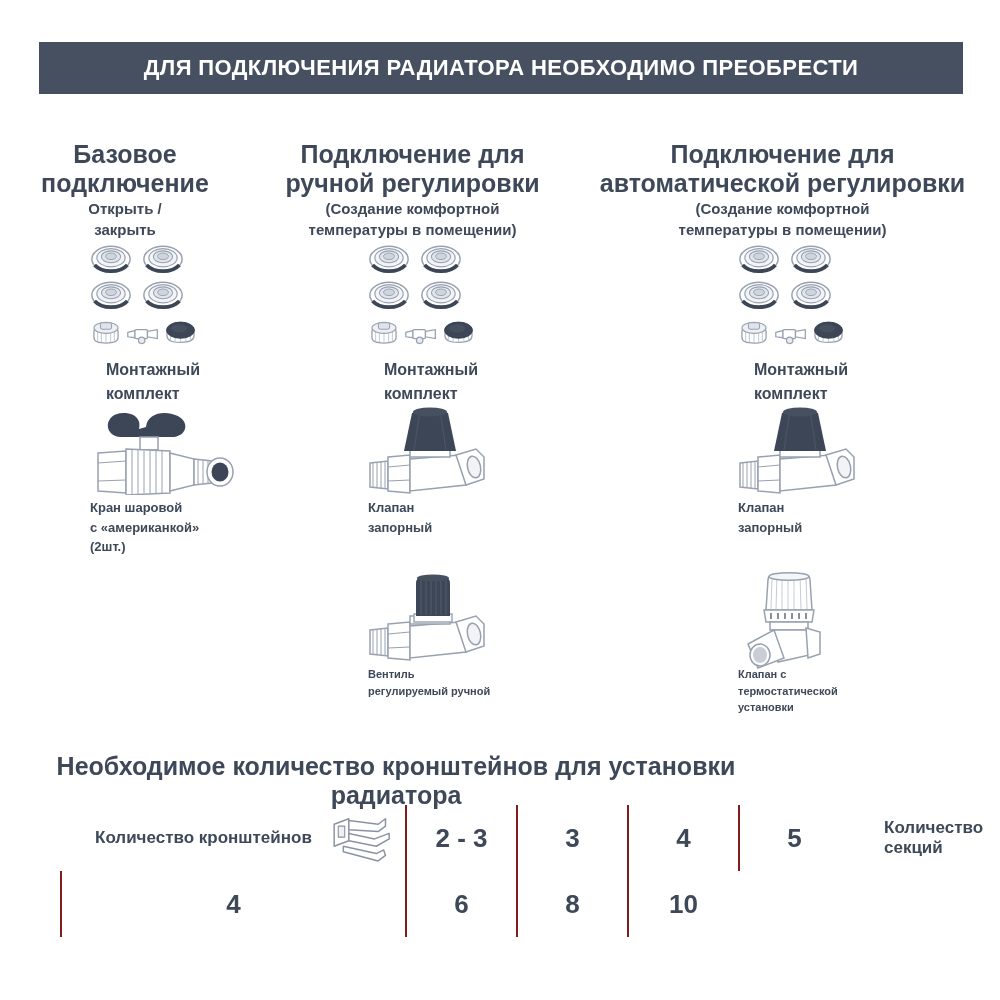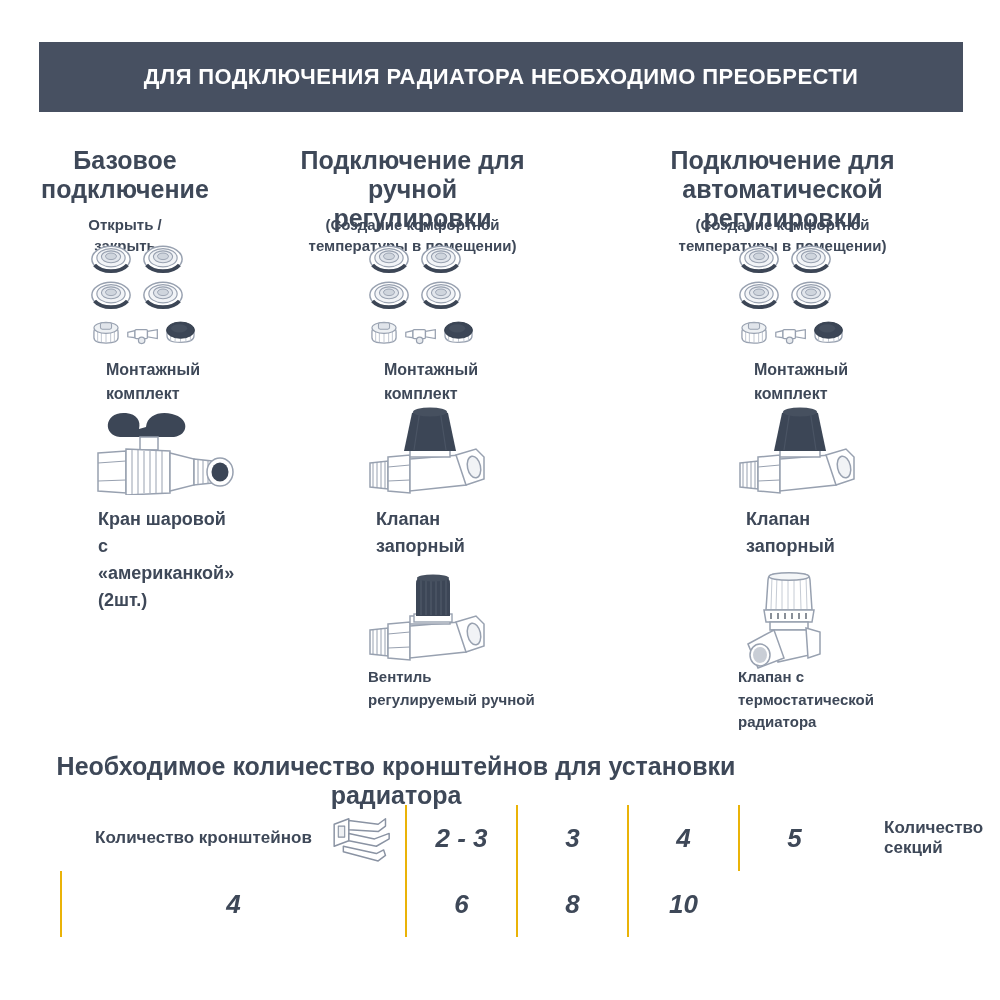--- a/index.html
+++ b/index.html
@@ -1,46 +1,46 @@
 <!DOCTYPE html>
 <html><head>
 <meta charset="utf-8">
 <style>
   html,body{margin:0;padding:0;background:#fff;}
   .page{position:relative;width:1000px;height:1000px;overflow:hidden;background:#fff;
         font-family:"Liberation Sans",sans-serif;font-weight:700;color:#3e4858;}
   .pre{white-space:pre-line;}
 
   
-  .banner{position:absolute;left:39px;top:42px;width:924px;height:70px;background:#475061;
+  .banner{position:absolute;left:39px;top:42px;width:924px;height:52px;background:#475061;
           display:flex;align-items:center;justify-content:center;}
   .banner-text{color:#ffffff;font-size:22px;letter-spacing:.4px;}
 
   
   .col{position:absolute;top:140px;height:620px;}
-  .col-title{position:absolute;top:0;left:0;right:0;margin:6px;text-align:center;
+  .col-title{position:absolute;top:0;left:0;right:0;margin:0;text-align:center;
              font-size:25px;line-height:1.16;color:#3e4858;}
-  .col-sub{position:absolute;top:58px;left:0;right:0;margin:16px;text-align:center;
+  .col-sub{position:absolute;top:58px;left:0;right:0;margin:0;text-align:center;
            font-size:15px;line-height:1.4;}
   .kit{position:absolute;top:104px;left:var(--cl);}
   .kit-row{display:flex;gap:10px;margin-bottom:5px;align-items:center;}
   .kit-row.small{gap:4px;margin-top:7px;align-items:flex-end;}
   .kit-label{position:absolute;top:202px;left:var(--cl);margin:16px;font-size:16px;line-height:1.5;}
   .valve1{position:absolute;top:263px;left:var(--cl);}
-  .valve1-label{position:absolute;top:358px;left:var(--cl);margin:8px;font-size:18px;line-height:1.5;}
+  .valve1-label{position:absolute;top:358px;left:var(--cl);margin:0;font-size:13px;line-height:1.5;}
   .valve2{position:absolute;top:430px;left:var(--cl);}
-  .valve2-label{position:absolute;top:526px;left:var(--cl);margin:0;font-size:15px;line-height:1.5;}
+  .valve2-label{position:absolute;top:526px;left:var(--cl);margin:0;font-size:11px;line-height:1.5;}
 
   
   .bottom-title{position:absolute;top:752px;left:0;width:792px;margin:0;text-align:center;
                 font-size:25px;color:#3e4858;}
   .btable{position:absolute;left:60px;top:805px;display:grid;
           grid-template-columns:345px repeat(5,111px);grid-auto-rows:66px;}
-  .num-cell{border-left:2px solid #eab308;display:flex;align-items:center;justify-content:center;
-            font-size:26px;font-style:italic;}
+  .num-cell{border-left:2px solid #7f1d1d;display:flex;align-items:center;justify-content:center;
+            font-size:26px;}
   .label-cell{display:flex;align-items:center;justify-content:space-between;
               padding-left:35px;padding-right:14px;font-size:17px;}
   .label-cell .row-label{max-width:230px;}
   svg{display:block;}
 </style>
 </head>
 <body>
 
 <svg width="0" height="0" style="position:absolute" aria-hidden="true">
   <defs>
@@ -309,21 +309,21 @@
     </div>
     <p class="valve1-label pre">Клапан
 запорный</p>
     <div class="valve2">
       <svg width="100" height="106">
           <use href="#sym-thermo-valve"></use>
         </svg>
     </div>
     <p class="valve2-label pre">Клапан с
 термостатической
-радиатора</p>
+установки</p>
   </section>
 
   <h2 class="bottom-title">Необходимое количество кронштейнов для установки радиатора</h2>
 
   <div class="btable">
     <div class="label-cell">
       <span class="row-label">Количество кронштейнов</span>
       <svg width="66" height="58">
           <use href="#sym-bracket"></use>
         </svg>

